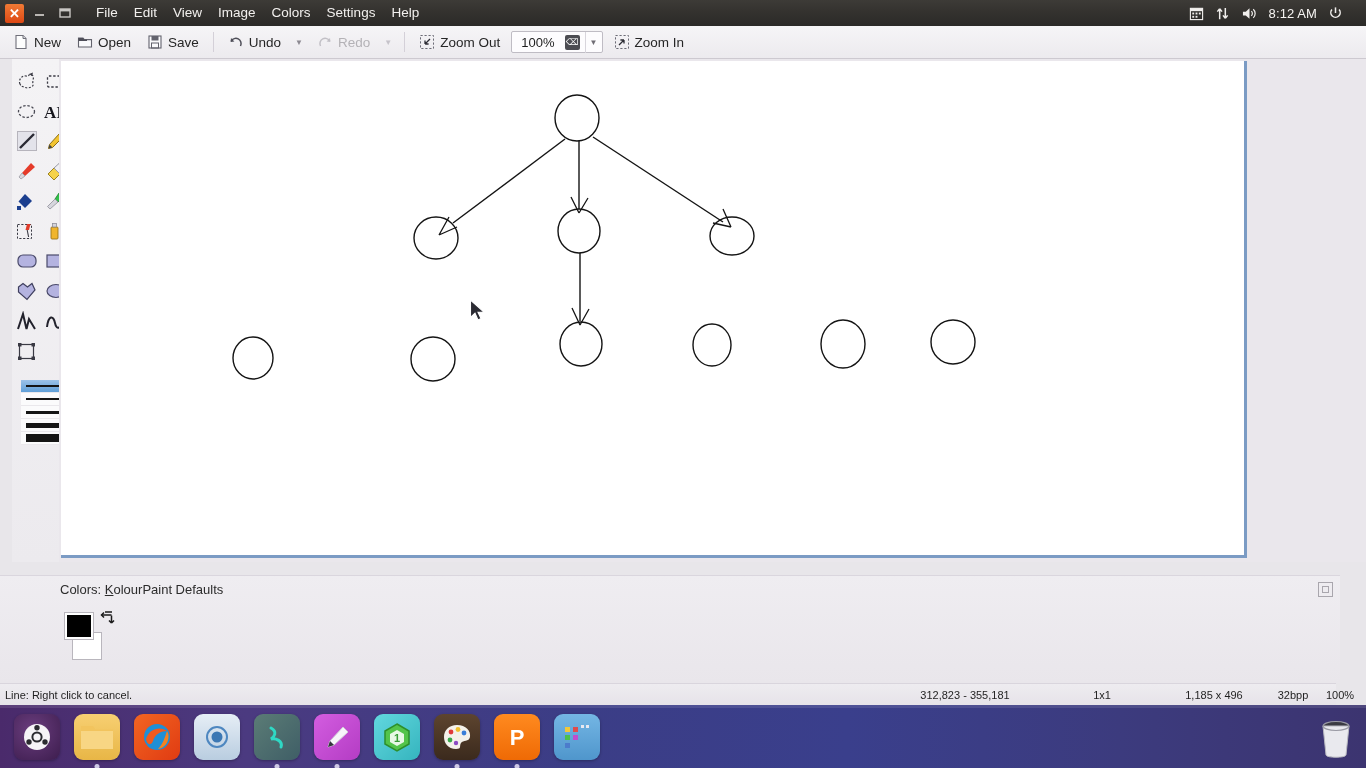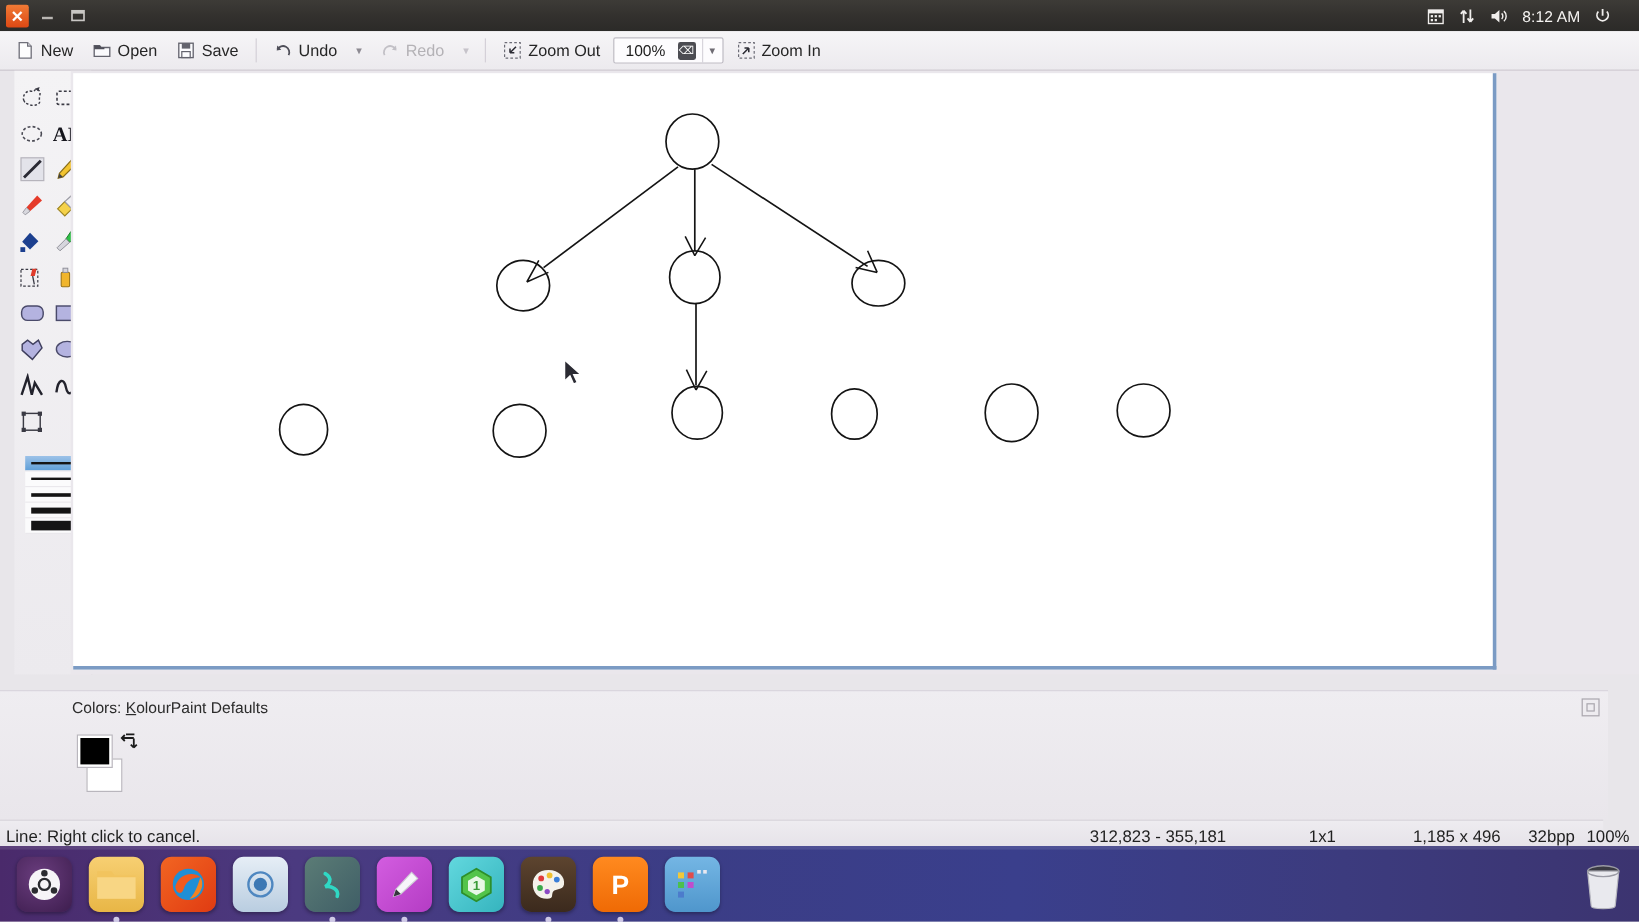--- a/index.html
+++ b/index.html
@@ -125,21 +125,21 @@
   #sw-bg{ position:absolute; left:8px; top:20px; width:30px; height:28px; background:#fff; border:1px solid #b9b6bd; }
   #sw-fg{ position:absolute; left:0px; top:0px; width:30px; height:28px; background:#fff; border:1px solid #b9b6bd; padding:2px; }
   #sw-fg i{ display:block; width:100%; height:100%; background:#000; }
   #sw-swap{ position:absolute; left:36px; top:-2px; font-size:13px; color:#1b1b1b; line-height:1; }
 
   
   #statusbar{
     position:absolute; left:0; top:683px; width:1336px; height:22px;
     background:linear-gradient(to bottom,#eeecf0,#e6e3e9);
     border-top:1px solid #d9d5dd;
-    display:flex; align-items:flex-end; font-size:14px; color:#1f1f1f;
+    display:flex; align-items:center; font-size:11px; color:#1f1f1f;
   }
   #sb-msg{ padding-left:5px; }
   .sb-cell{ text-align:center; white-space:nowrap; }
   #sb-coords{ position:absolute; left:880px; width:170px; }
   #sb-size1 { position:absolute; left:1060px; width:84px; }
   #sb-size2 { position:absolute; left:1150px; width:128px; }
   #sb-depth { position:absolute; left:1262px; width:62px; }
   #sb-zoom  { position:absolute; left:1316px; width:48px; }
 
   
@@ -180,20 +180,29 @@
       <rect x="2" y="7" width="9" height="2" fill="#b9b6b2"></rect>
     </svg>
   </div>
   <div class="wbtn wbtn-max">
     <svg width="14" height="14" viewBox="0 0 14 14">
       <rect x="2" y="3" width="10" height="8" fill="none" stroke="#c9c7c4" stroke-width="1.4"></rect>
       <rect x="2" y="3" width="10" height="2.4" fill="#c9c7c4"></rect>
     </svg>
   </div>
 
+  <div id="menubar">
+    <div class="menu-item">File</div>
+    <div class="menu-item">Edit</div>
+    <div class="menu-item">View</div>
+    <div class="menu-item">Image</div>
+    <div class="menu-item">Colors</div>
+    <div class="menu-item">Settings</div>
+    <div class="menu-item">Help</div>
+  </div>
 
   <div id="tray">
     <svg class="tray-ico" width="15" height="15" viewBox="0 0 16 16">
       <rect x="1.5" y="2.5" width="13" height="12" fill="none" stroke="#f0eeec" stroke-width="1.2"></rect>
       <rect x="1.5" y="2.5" width="13" height="3" fill="#f0eeec"></rect>
       <g fill="#f0eeec">
           <rect x="3.5" y="7" width="2" height="2"></rect>
           <rect x="7" y="7" width="2" height="2"></rect>
           <rect x="10.5" y="7" width="2" height="2"></rect>
           <rect x="3.5" y="10.5" width="2" height="2"></rect>

